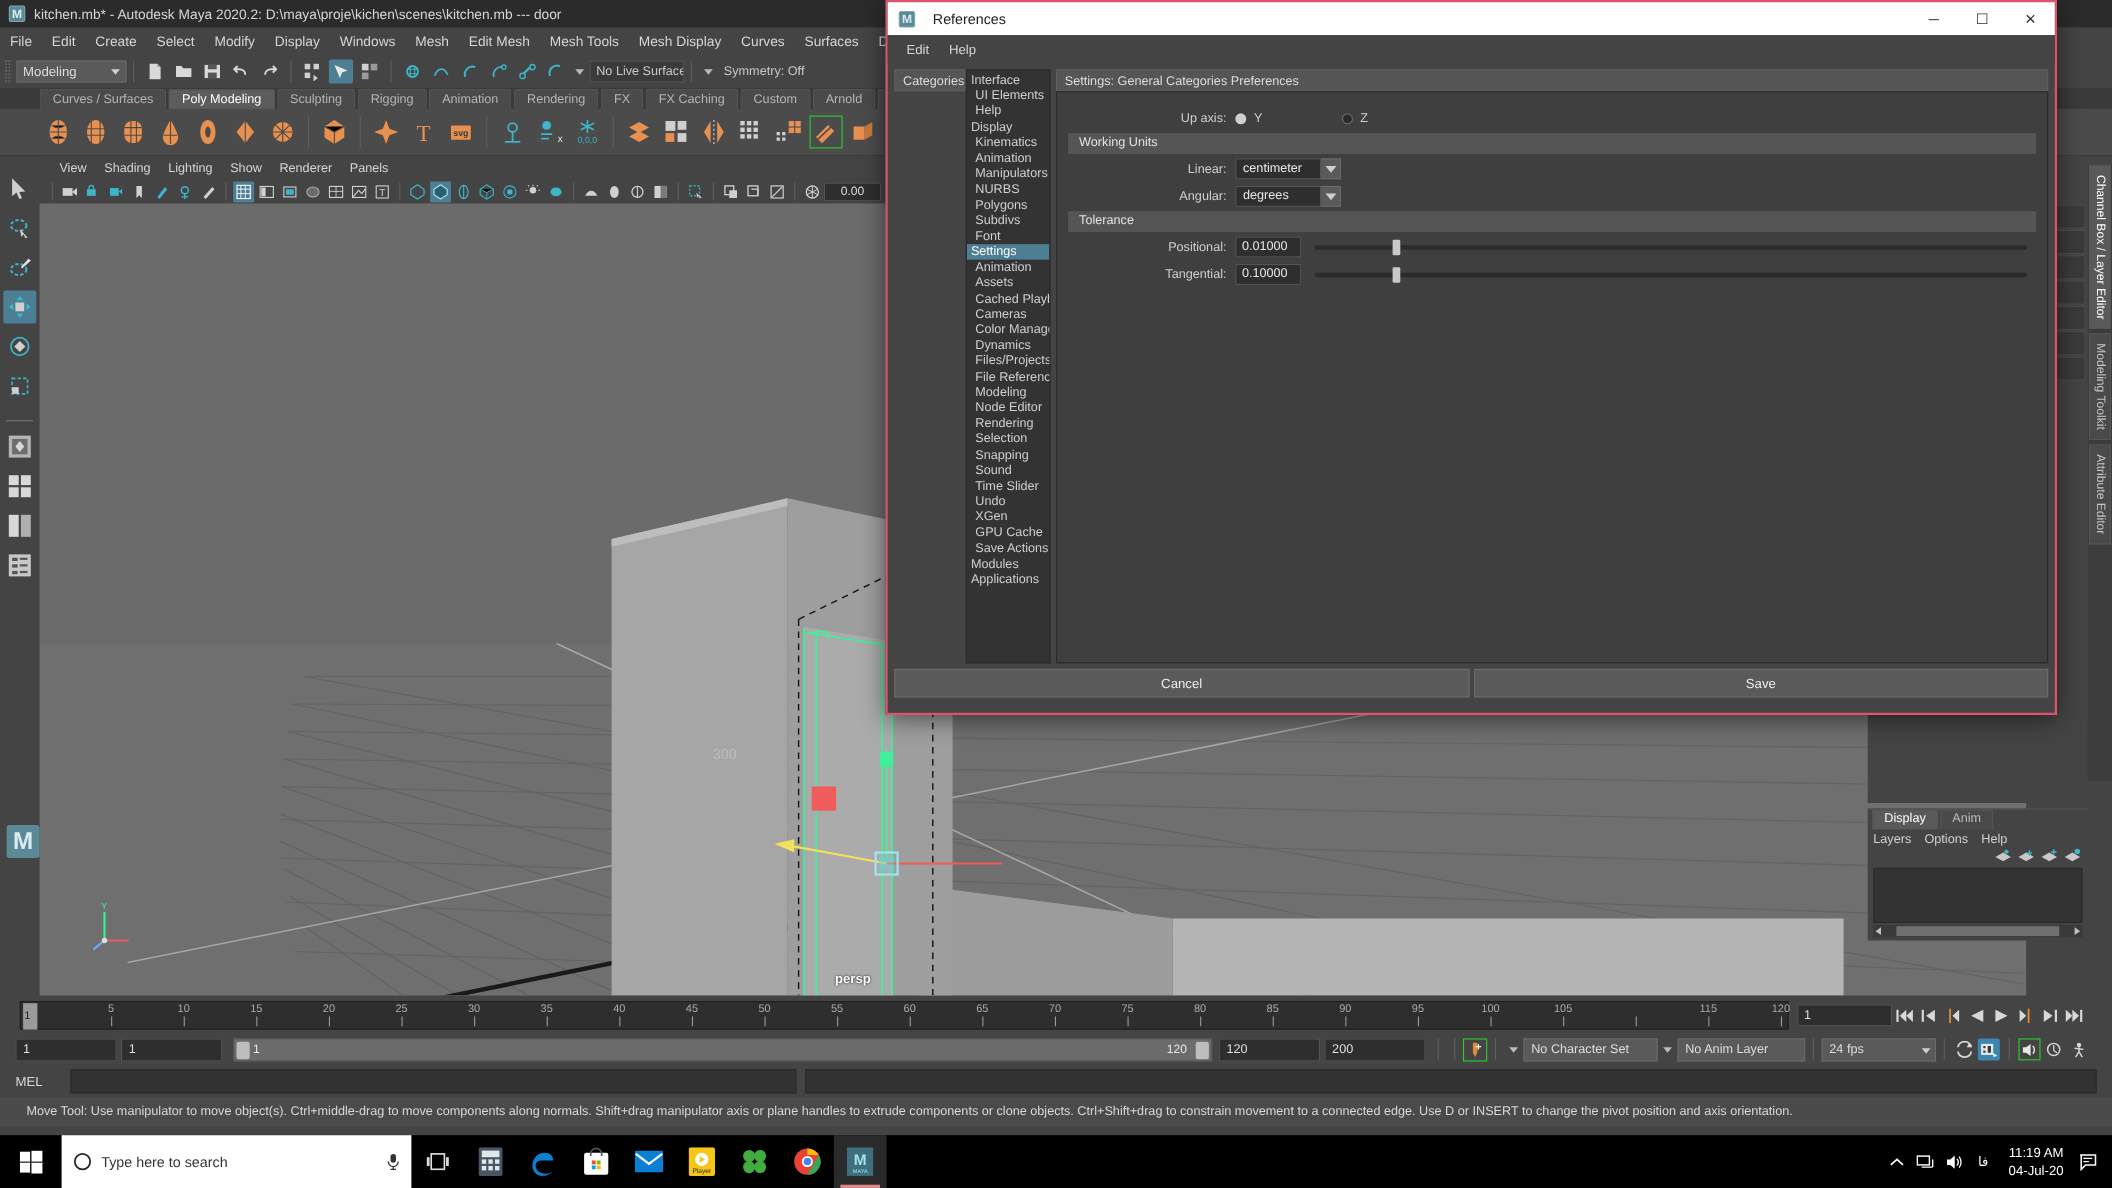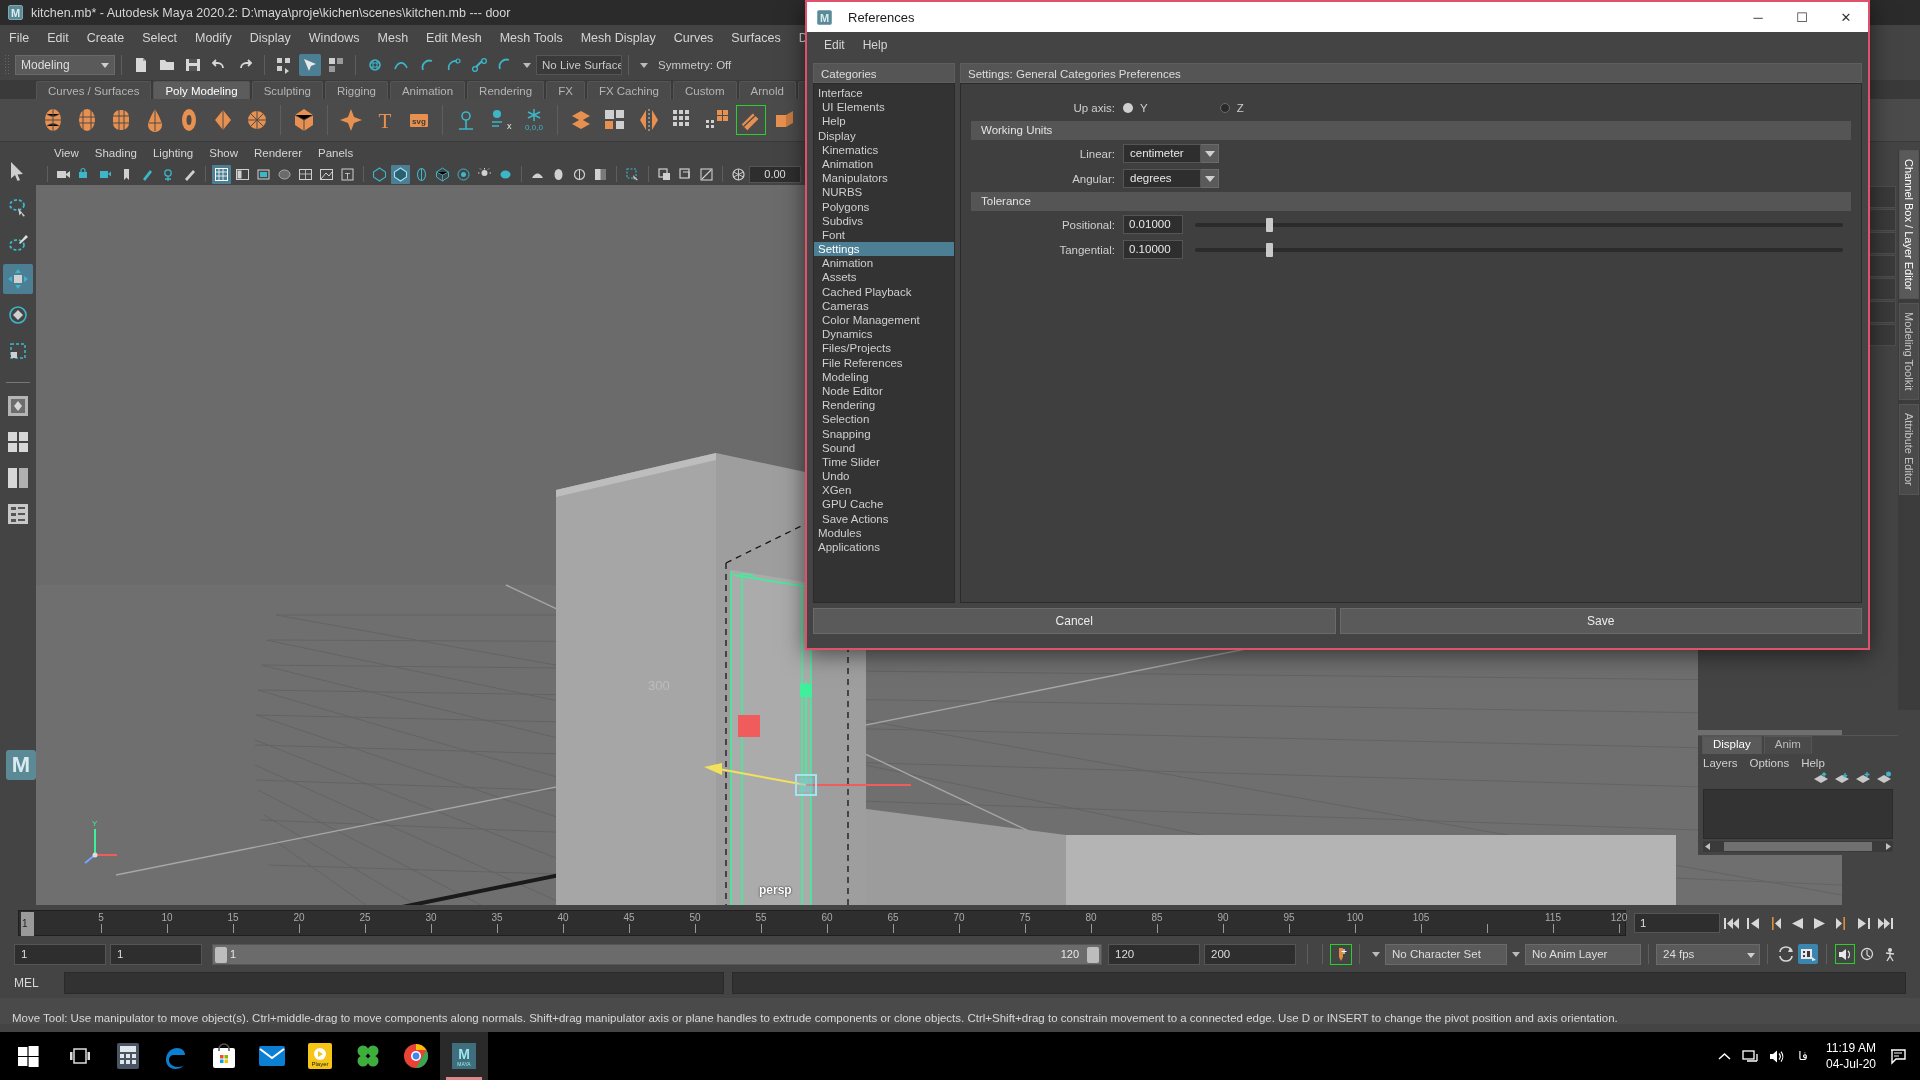--- a/index.html
+++ b/index.html
@@ -216,21 +216,21 @@
   }
   #mel-label { color: #d8d8d8; font-size: 12px; width: 50px; flex: none; }
   #mel-input { height: 22px; background: #323232; border: 1px solid #2a2a2a;
     width: 660px; flex: none; }
   #mel-out { height: 22px; background: #323232; border: 1px solid #2a2a2a;
     flex: 1; margin: 0 14px 0 8px; }
 
   
   #helpline {
     position: absolute; left: 0; top: 998px; width: 1920px; height: 26px;
-    background: #4a4a4a; display: flex; align-items: flex-end; padding-left: 12px;
+    background: #4a4a4a; display: flex; align-items: center; padding-left: 24px;
   }
   #helpline-text { color: #d8d8d8; font-size: 11.5px; white-space: nowrap; }
 
   
   #taskbar {
     position: absolute; left: 0; bottom: 0; width: 1920px; height: 48px;
     background: #000000; display: flex; align-items: center;
   }
   #start-btn { width: 56px; height: 48px; display: flex; align-items: center;
     justify-content: center; flex: none; }
@@ -259,21 +259,21 @@
     padding-left: 10px;
   }
   #prefs-title { color: #1a1a1a; font-size: 13px; margin-left: 8px; flex: 1; }
   .win-btn { width: 44px; height: 30px; display: flex; align-items: center;
     justify-content: center; color: #333; font-size: 13px; }
   #prefs-menubar { height: 26px; background: #444; display: flex; align-items: center;
     padding-left: 8px; }
   #prefs-menubar .pmi { color: #d5d5d5; font-size: 12px; padding: 3px 9px; }
   #prefs-body { display: flex; padding: 5px 6px 0 6px; height: 545px; }
 
-  #cat-panel { width: 142px; display: flex; flex-direction: column; margin-right: 5px; }
+  #cat-panel { width: 142px; display: flex; flex-direction: row; margin-right: 5px; }
   #cat-header { height: 20px; background: #555555; color: #ddd; font-size: 11.5px;
     line-height: 20px; padding-left: 7px; border: 1px solid #5e5e5e; }
   #cat-list { flex: 1; background: #333333; border: 1px solid #2b2b2b;
     overflow: hidden; padding-top: 2px; }
   .cat-item { font-size: 11.5px; color: #cfcfcf; height: 14.2px; line-height: 14.2px;
     padding-left: 4px; white-space: nowrap; }
   .cat-item.child { padding-left: 8px; }
   .cat-item.selected { background: #4c7e94; color: #ffffff; }
 
   #set-panel { flex: 1; display: flex; flex-direction: column; }
@@ -1332,20 +1332,30 @@
 
 <div id="taskbar">
   <div id="start-btn">
     <svg width="21" height="21" viewBox="0 0 21 21">
         <rect x="0" y="1" width="9.4" height="9" fill="#fff"></rect>
         <rect x="10.6" y="0" width="10" height="10" fill="#fff"></rect>
         <rect x="0" y="11" width="9.4" height="9" fill="#fff"></rect>
         <rect x="10.6" y="11" width="10" height="10" fill="#fff"></rect>
       </svg>
   </div>
+  <div id="tb-search">
+    <svg width="18" height="18" viewBox="0 0 18 18">
+        <circle cx="9" cy="9" r="7" stroke="#222" stroke-width="1.6" fill="none"></circle>
+      </svg>
+    <div id="tb-search-text">Type here to search</div>
+    <svg width="13" height="17" viewBox="0 0 13 17">
+        <rect x="4" y="1" width="5" height="8" rx="2.5" fill="#333"></rect>
+        <path d="M2 8a4.5 4.5 0 009 0M6.5 12.5V15M4 15h5" stroke="#333" stroke-width="1.2" fill="none"></path>
+      </svg>
+  </div>
   <div class="tb-app">
     <svg width="22" height="20" viewBox="0 0 22 20">
         <rect x="5" y="3" width="12" height="14" stroke="#ddd" stroke-width="1.5" fill="none"></rect>
         <rect x="1" y="6" width="2.5" height="8" fill="#ddd"></rect>
         <rect x="18.5" y="6" width="2.5" height="8" fill="#ddd"></rect>
       </svg>
   </div>
   <div class="tb-app">
     <svg width="22" height="26" viewBox="0 0 22 26">
         <rect width="22" height="26" rx="2" fill="#4a5563"></rect>

